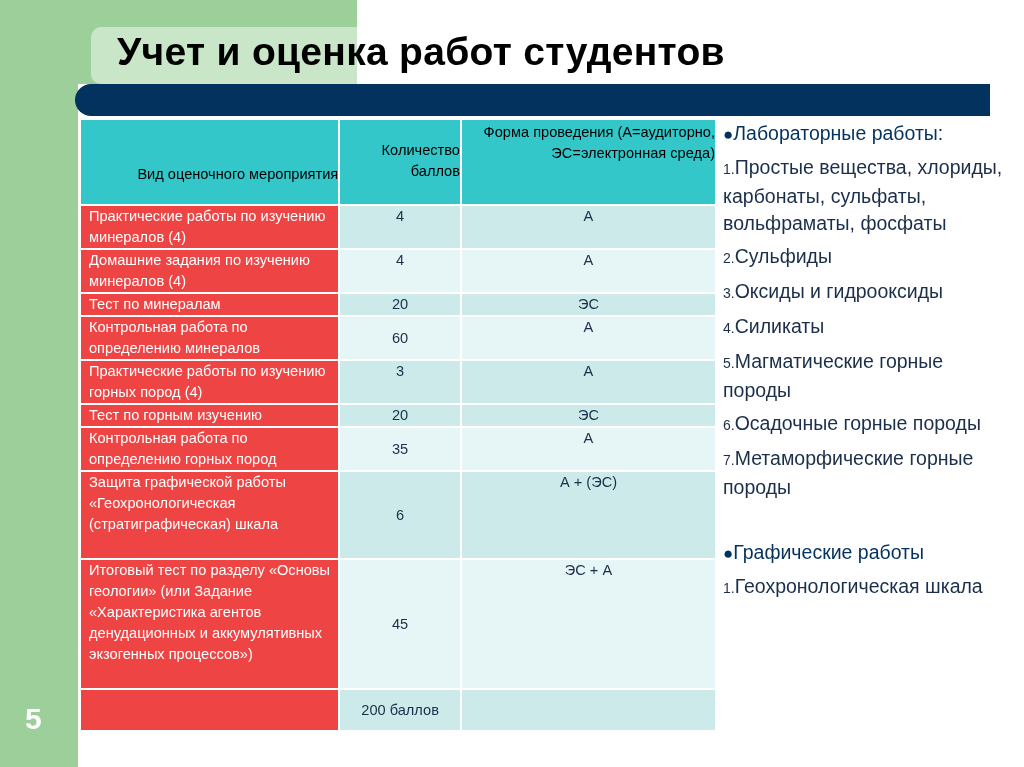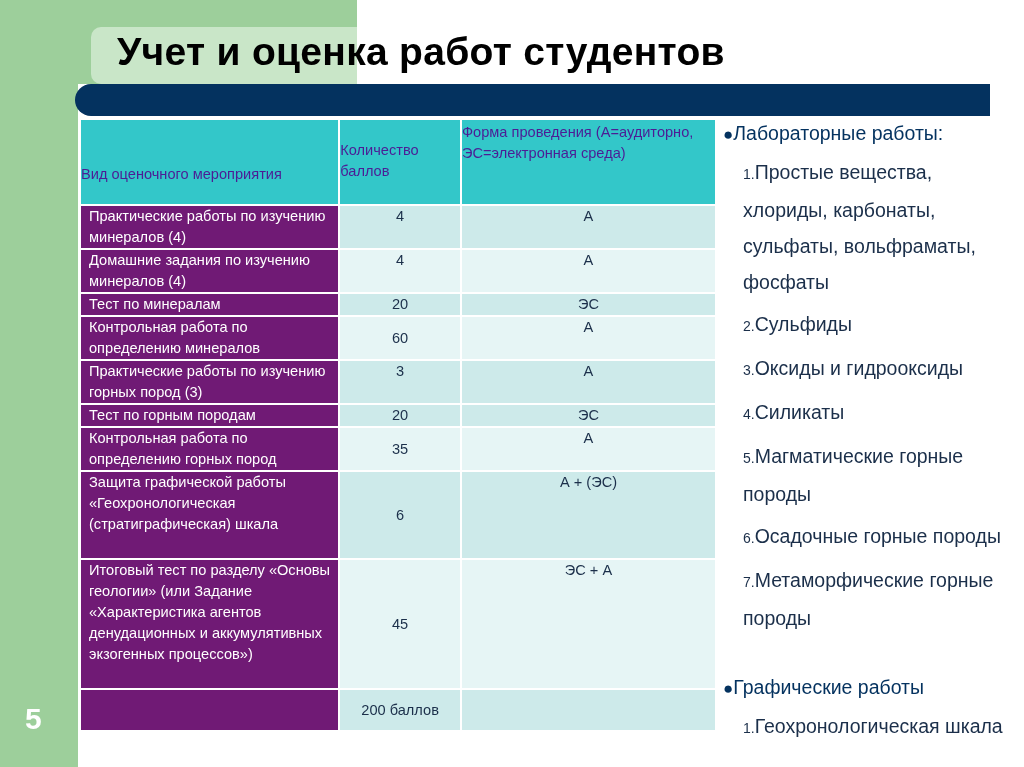--- a/index.html
+++ b/index.html
@@ -5,29 +5,29 @@
   html, body { margin:0; padding:0; }
   body { width:1024px; height:767px; position:relative; overflow:hidden; background:#ffffff; font-family:"Liberation Sans", sans-serif; }
   .green-band { position:absolute; left:0; top:0; width:78px; height:767px; background:#9dcf9b; }
   .green-top { position:absolute; left:0; top:0; width:357px; height:84px; background:#9dcf9b; }
   .title-box { position:absolute; left:91px; top:27px; width:266px; height:57px; background:#c9e6c8; border-radius:10px 0 0 10px; }
   .title { position:absolute; left:97px; top:30px; font-size:39px; font-weight:bold; color:#000000; letter-spacing:0.3px; white-space:nowrap;margin-left:20px; }
   .navy-bar { position:absolute; left:75px; top:84px; width:915px; height:32px; background:#04325f; border-radius:16px 0 0 16px; }
   .slide-num { position:absolute; left:25px; top:702px; font-size:30px; font-weight:bold; color:#ffffff; }
   table.grid { position:absolute; left:79px; top:118px; width:638px; border-collapse:collapse; font-size:14.6px; line-height:21px; }
   table.grid td, table.grid th { border:2px solid #ffffff; padding:0; vertical-align:top; }
-  table.grid th { background:#33c7c9; color:#4c1d95; font-weight:normal; vertical-align:middle; text-align:left; line-height:21px; }
-  td.name { background:#701a75; color:#ffffff; padding-left:8px !important; text-align:left; }
+  table.grid th { background:#33c7c9; color:#000000; font-weight:normal; vertical-align:middle; text-align:right; line-height:21px; }
+  td.name { background:#ef4444; color:#ffffff; padding-left:8px !important; text-align:left; }
   td.pts, td.form { text-align:center; color:#1b2f4a; }
   tr.odd td.pts, tr.odd td.form { background:#cdeaea; }
   tr.even td.pts, tr.even td.form { background:#e6f5f5; }
   td.mid { vertical-align:middle !important; }
   .right { position:absolute; left:723px; top:120px; width:290px; color:#1b2f4a; }
   .right .head { font-size:19.5px; font-weight:normal; color:#04325f; line-height:27px; }
-  .right .item { font-size:19.5px; line-height:36px; margin-top:6px;margin-left:20px; }
+  .right .item { font-size:19.5px; line-height:27px; margin-top:6px; }
   .right .item .n { font-size:14px; }
   .bullet { font-size:17px; }
 </style>
 </head>
 <body>
 
 <div class="green-band"></div>
 <div class="green-top"></div>
 <div class="title-box"></div>
 <div class="title">Учет и оценка работ студентов</div>
@@ -61,26 +61,26 @@
       <td class="name">Тест по минералам</td>
       <td class="pts">20</td>
       <td class="form">ЭС</td>
     </tr>
     <tr class="even" style="height:44px">
       <td class="name">Контрольная работа по определению минералов</td>
       <td class="pts mid">60</td>
       <td class="form">А</td>
     </tr>
     <tr class="odd" style="height:44px">
-      <td class="name">Практические работы по изучению горных пород (3)</td>
+      <td class="name">Практические работы по изучению горных пород (4)</td>
       <td class="pts">3</td>
       <td class="form">А</td>
     </tr>
     <tr class="odd" style="height:22px">
-      <td class="name">Тест по горным породам</td>
+      <td class="name">Тест по горным изучению</td>
       <td class="pts">20</td>
       <td class="form">ЭС</td>
     </tr>
     <tr class="even" style="height:44px">
       <td class="name">Контрольная работа по определению горных пород</td>
       <td class="pts mid">35</td>
       <td class="form">А</td>
     </tr>
     <tr class="odd" style="height:88px">
       <td class="name">Защита графической работы «Геохронологическая (стратиграфическая) шкала</td>

